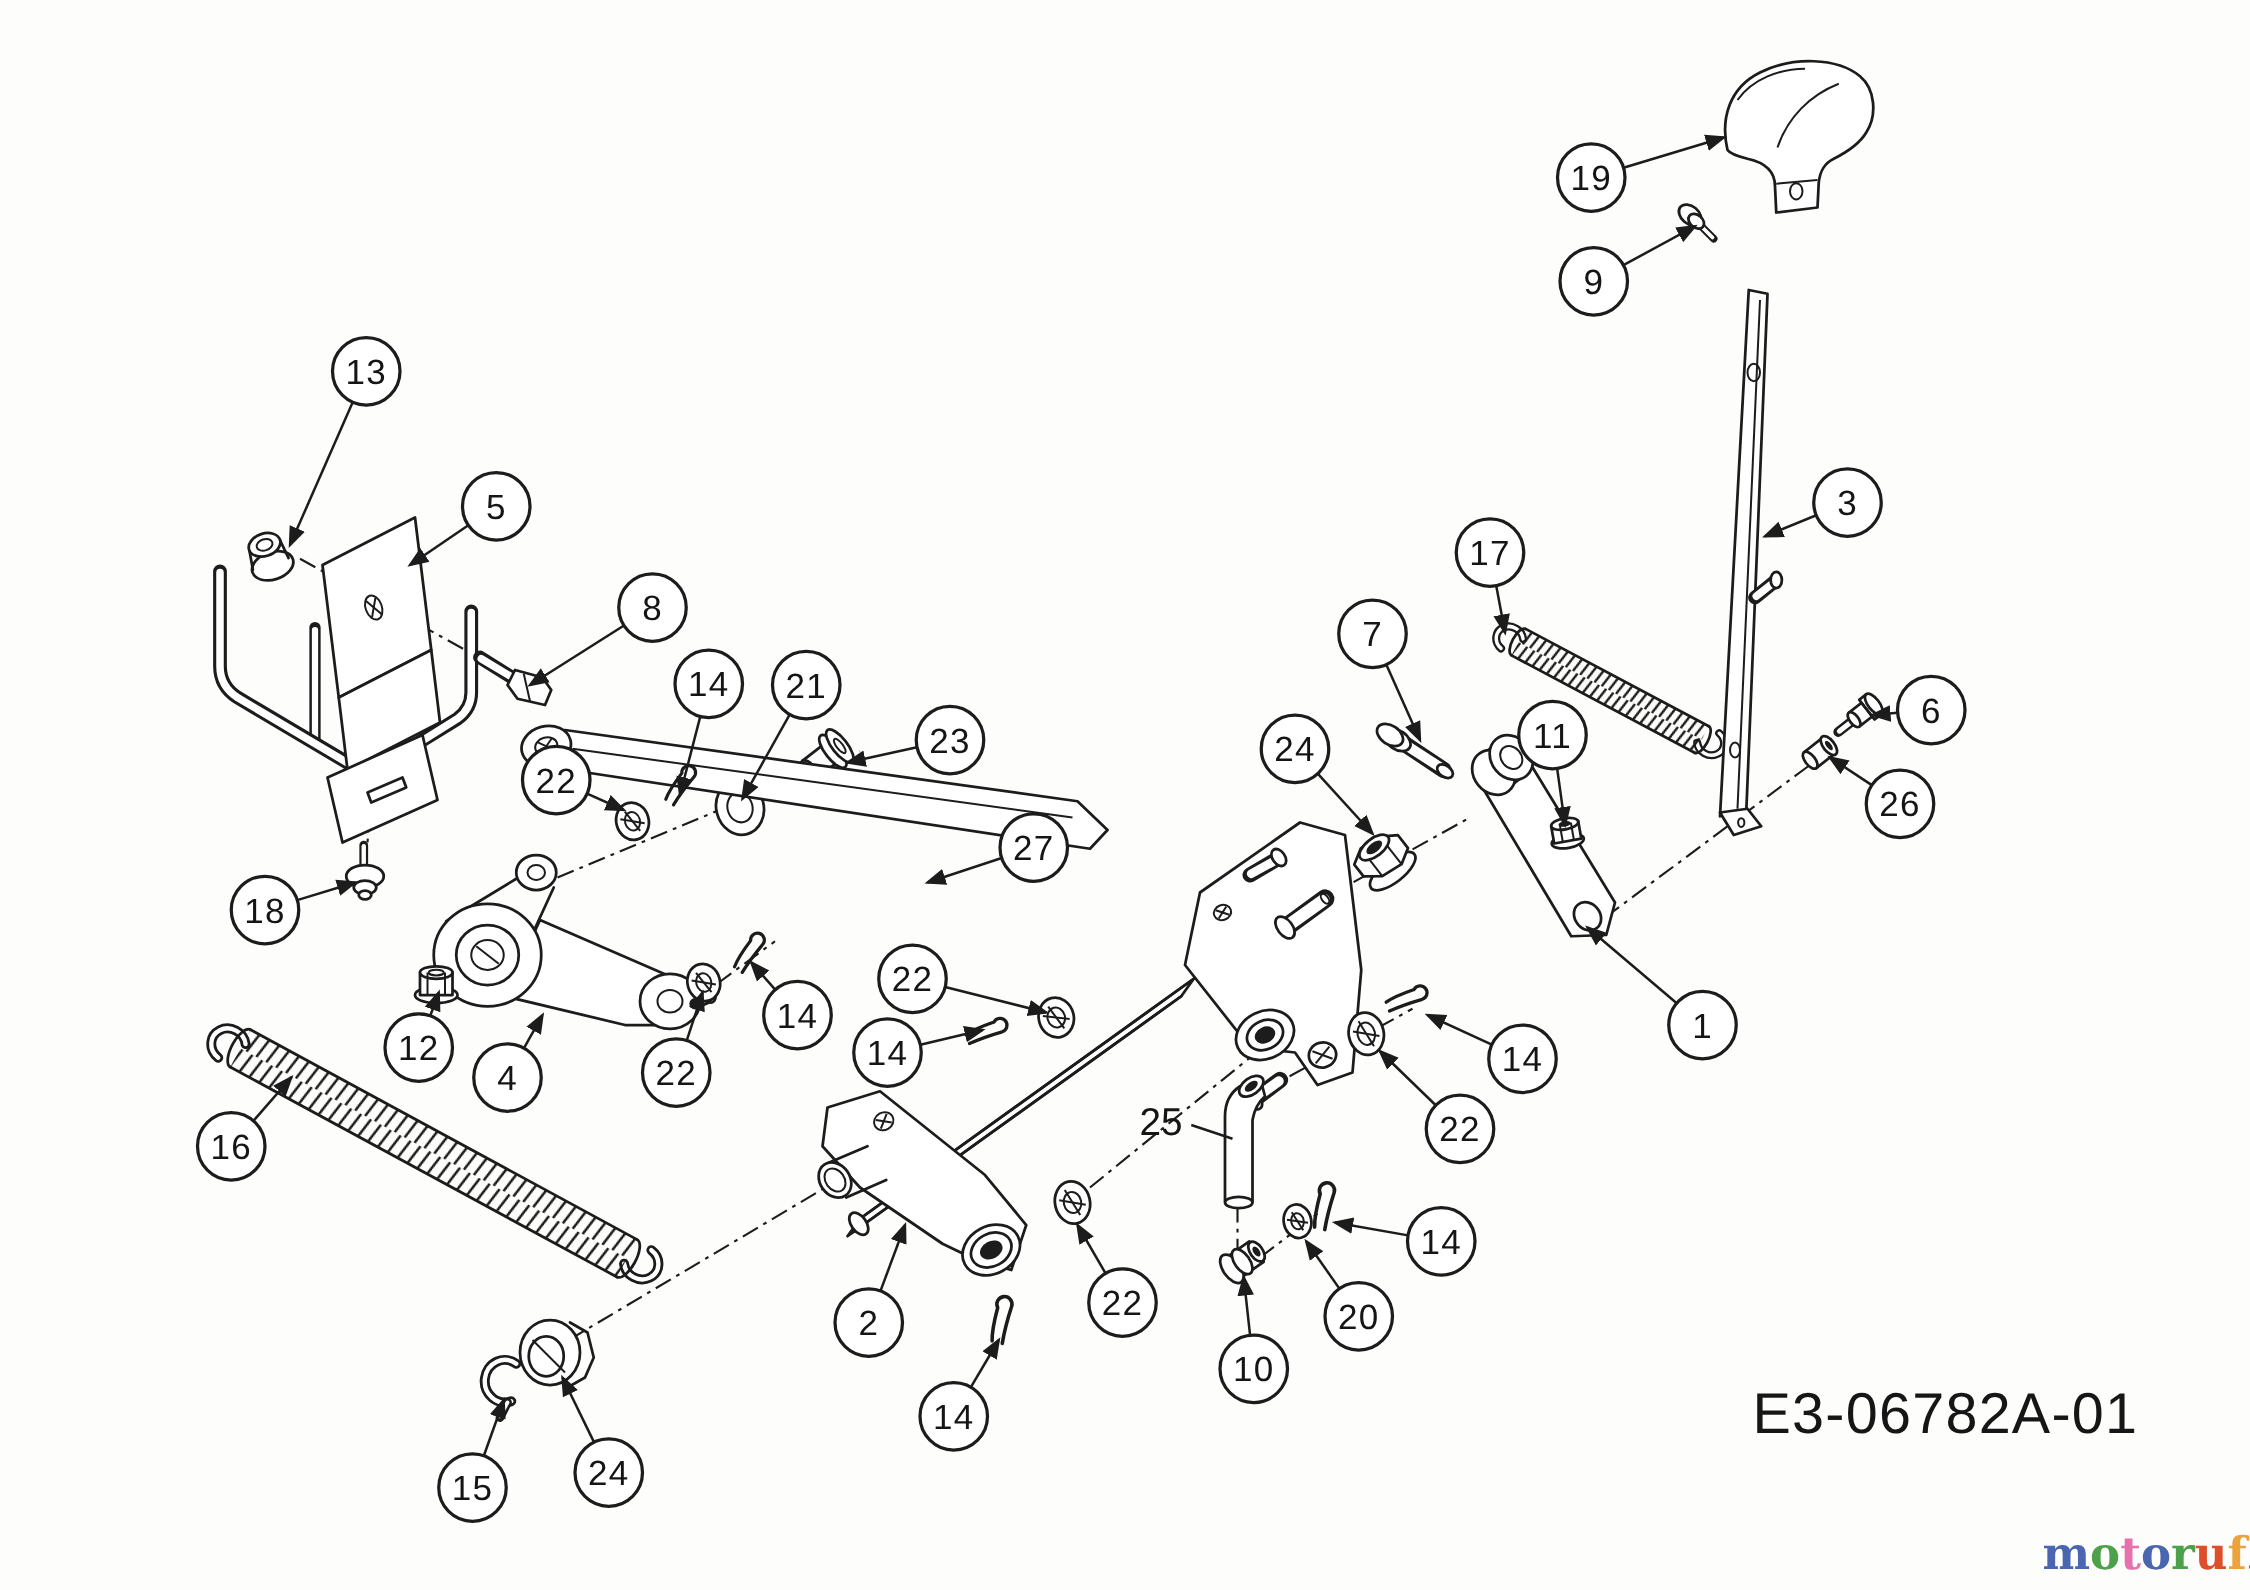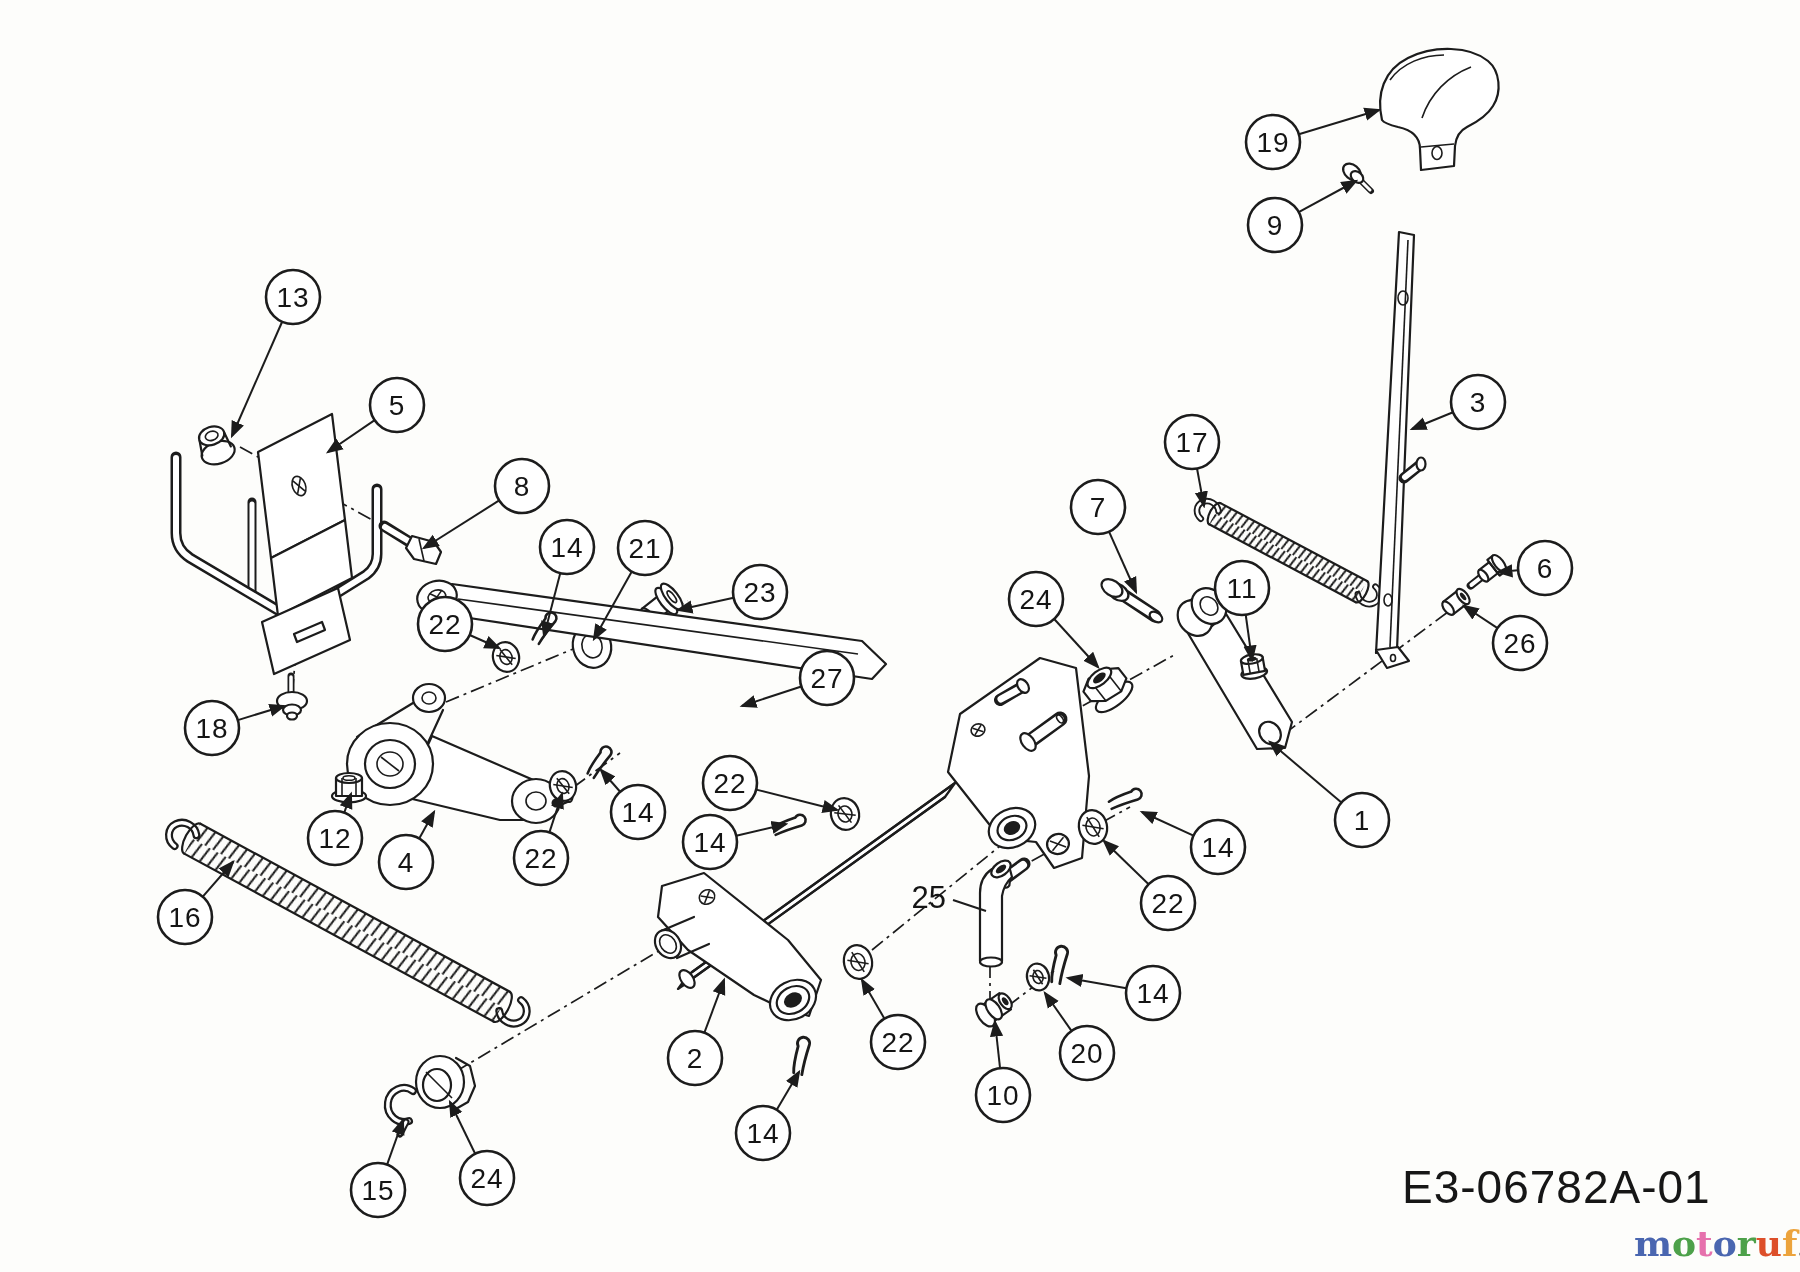--- a/index.html
+++ b/index.html
@@ -11,21 +11,21 @@
   .thin{fill:none;stroke:#1c1c1c;stroke-width:1.6;}
   .dark{fill:#1c1c1c;stroke:none;}
   .tube-o{fill:none;stroke:#1c1c1c;stroke-linecap:round;}
   .tube-i{fill:none;stroke:#ffffff;stroke-linecap:round;}
   .axis{fill:none;stroke:#1c1c1c;stroke-width:1.7;stroke-dasharray:14 5 3 5;}
   .leader{stroke:#1c1c1c;stroke-width:2;fill:none;}
   .balloon{fill:#ffffff;stroke:#1c1c1c;stroke-width:2.6;}
   .balloon-text{font-family:"Liberation Sans",sans-serif;font-size:28px;fill:#151515;
                 text-anchor:middle;letter-spacing:1px;}
   .plain-label{font-family:"Liberation Sans",sans-serif;font-size:31px;fill:#151515;}
-  .drawing-number{position:absolute;left:1402px;top:1160px;font-size:46px;color:#161616;
+  .drawing-number{position:absolute;left:1402px;top:1103px;font-size:46px;color:#161616;
                   letter-spacing:1px;font-family:"Liberation Sans",sans-serif;}
   .watermark{position:absolute;left:1634px;top:1222px;white-space:nowrap;
              font-family:"DejaVu Serif","Liberation Serif",serif;font-weight:bold;}
   .watermark .word span{font-size:36px;}
   .watermark .suffix{font-size:21px;font-weight:bold;}
 </style>
 </head>
 <body>
 
 <div class="stage">

